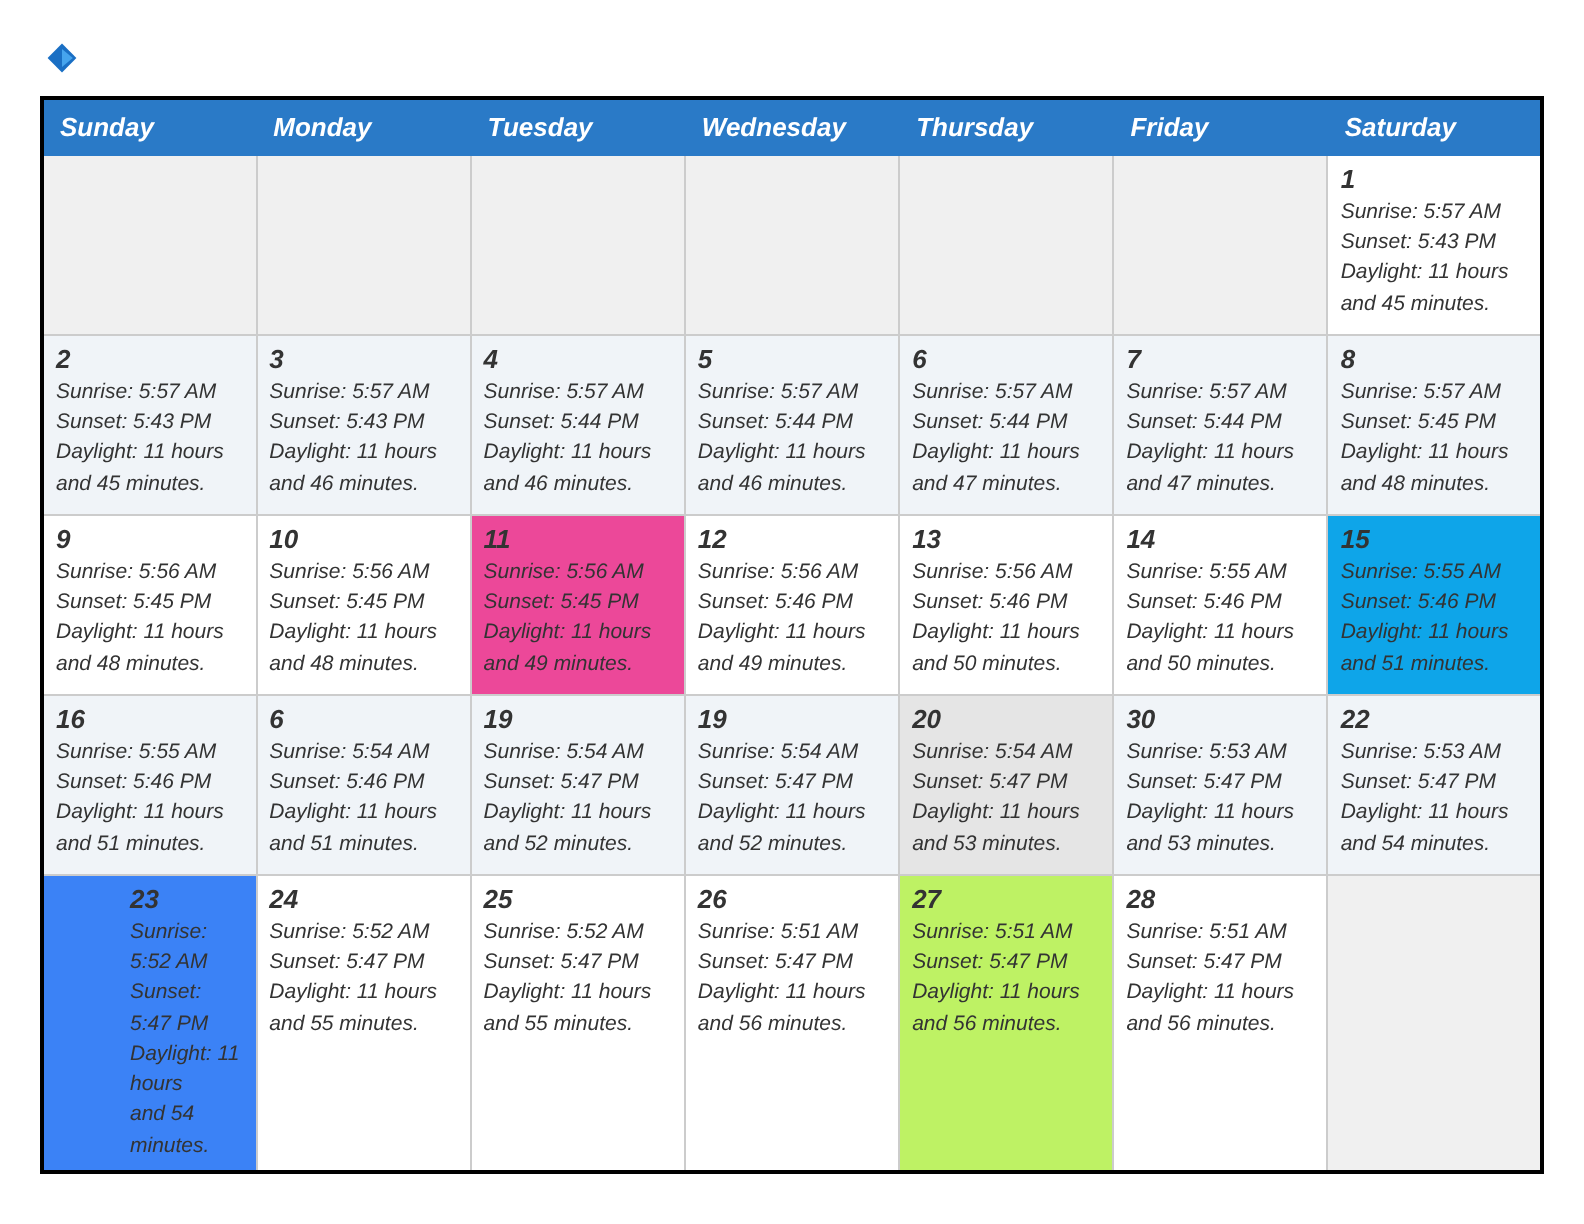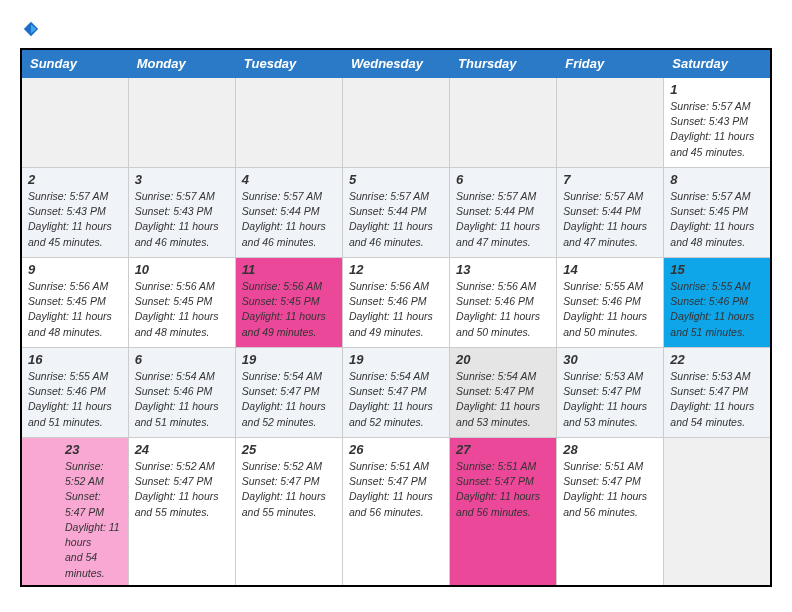--- a/index.html
+++ b/index.html
@@ -289,21 +289,21 @@
         </td>
         <td style="background: rgb(240, 244, 248);">
           <span class="day-num">22</span>
           <div class="day-info" style="white-space: pre-line;">Sunrise: 5:53 AM
 Sunset: 5:47 PM
 Daylight: 11 hours
 and 54 minutes.</div>
         </td>
       </tr>
       <tr>
-        <td style="background: #f9a8d4; padding-left: 43px;">
+        <td style="background: #3b82f6; padding-left: 43px;">
           <span class="day-num">23</span>
           <div class="day-info" style="white-space: pre-line;">Sunrise: 5:52 AM
 Sunset: 5:47 PM
 Daylight: 11 hours
 and 54 minutes.</div>
         </td>
         <td style="background: rgb(255, 255, 255);">
           <span class="day-num">24</span>
           <div class="day-info" style="white-space: pre-line;">Sunrise: 5:52 AM
 Sunset: 5:47 PM
@@ -317,21 +317,21 @@
 Daylight: 11 hours
 and 55 minutes.</div>
         </td>
         <td style="background: rgb(255, 255, 255);">
           <span class="day-num">26</span>
           <div class="day-info" style="white-space: pre-line;">Sunrise: 5:51 AM
 Sunset: 5:47 PM
 Daylight: 11 hours
 and 56 minutes.</div>
         </td>
-        <td style="background: #ec4899;">
+        <td style="background: #bef264;">
           <span class="day-num">27</span>
           <div class="day-info" style="white-space: pre-line;">Sunrise: 5:51 AM
 Sunset: 5:47 PM
 Daylight: 11 hours
 and 56 minutes.</div>
         </td>
         <td style="background: rgb(255, 255, 255);">
           <span class="day-num">28</span>
           <div class="day-info" style="white-space: pre-line;">Sunrise: 5:51 AM
 Sunset: 5:47 PM

